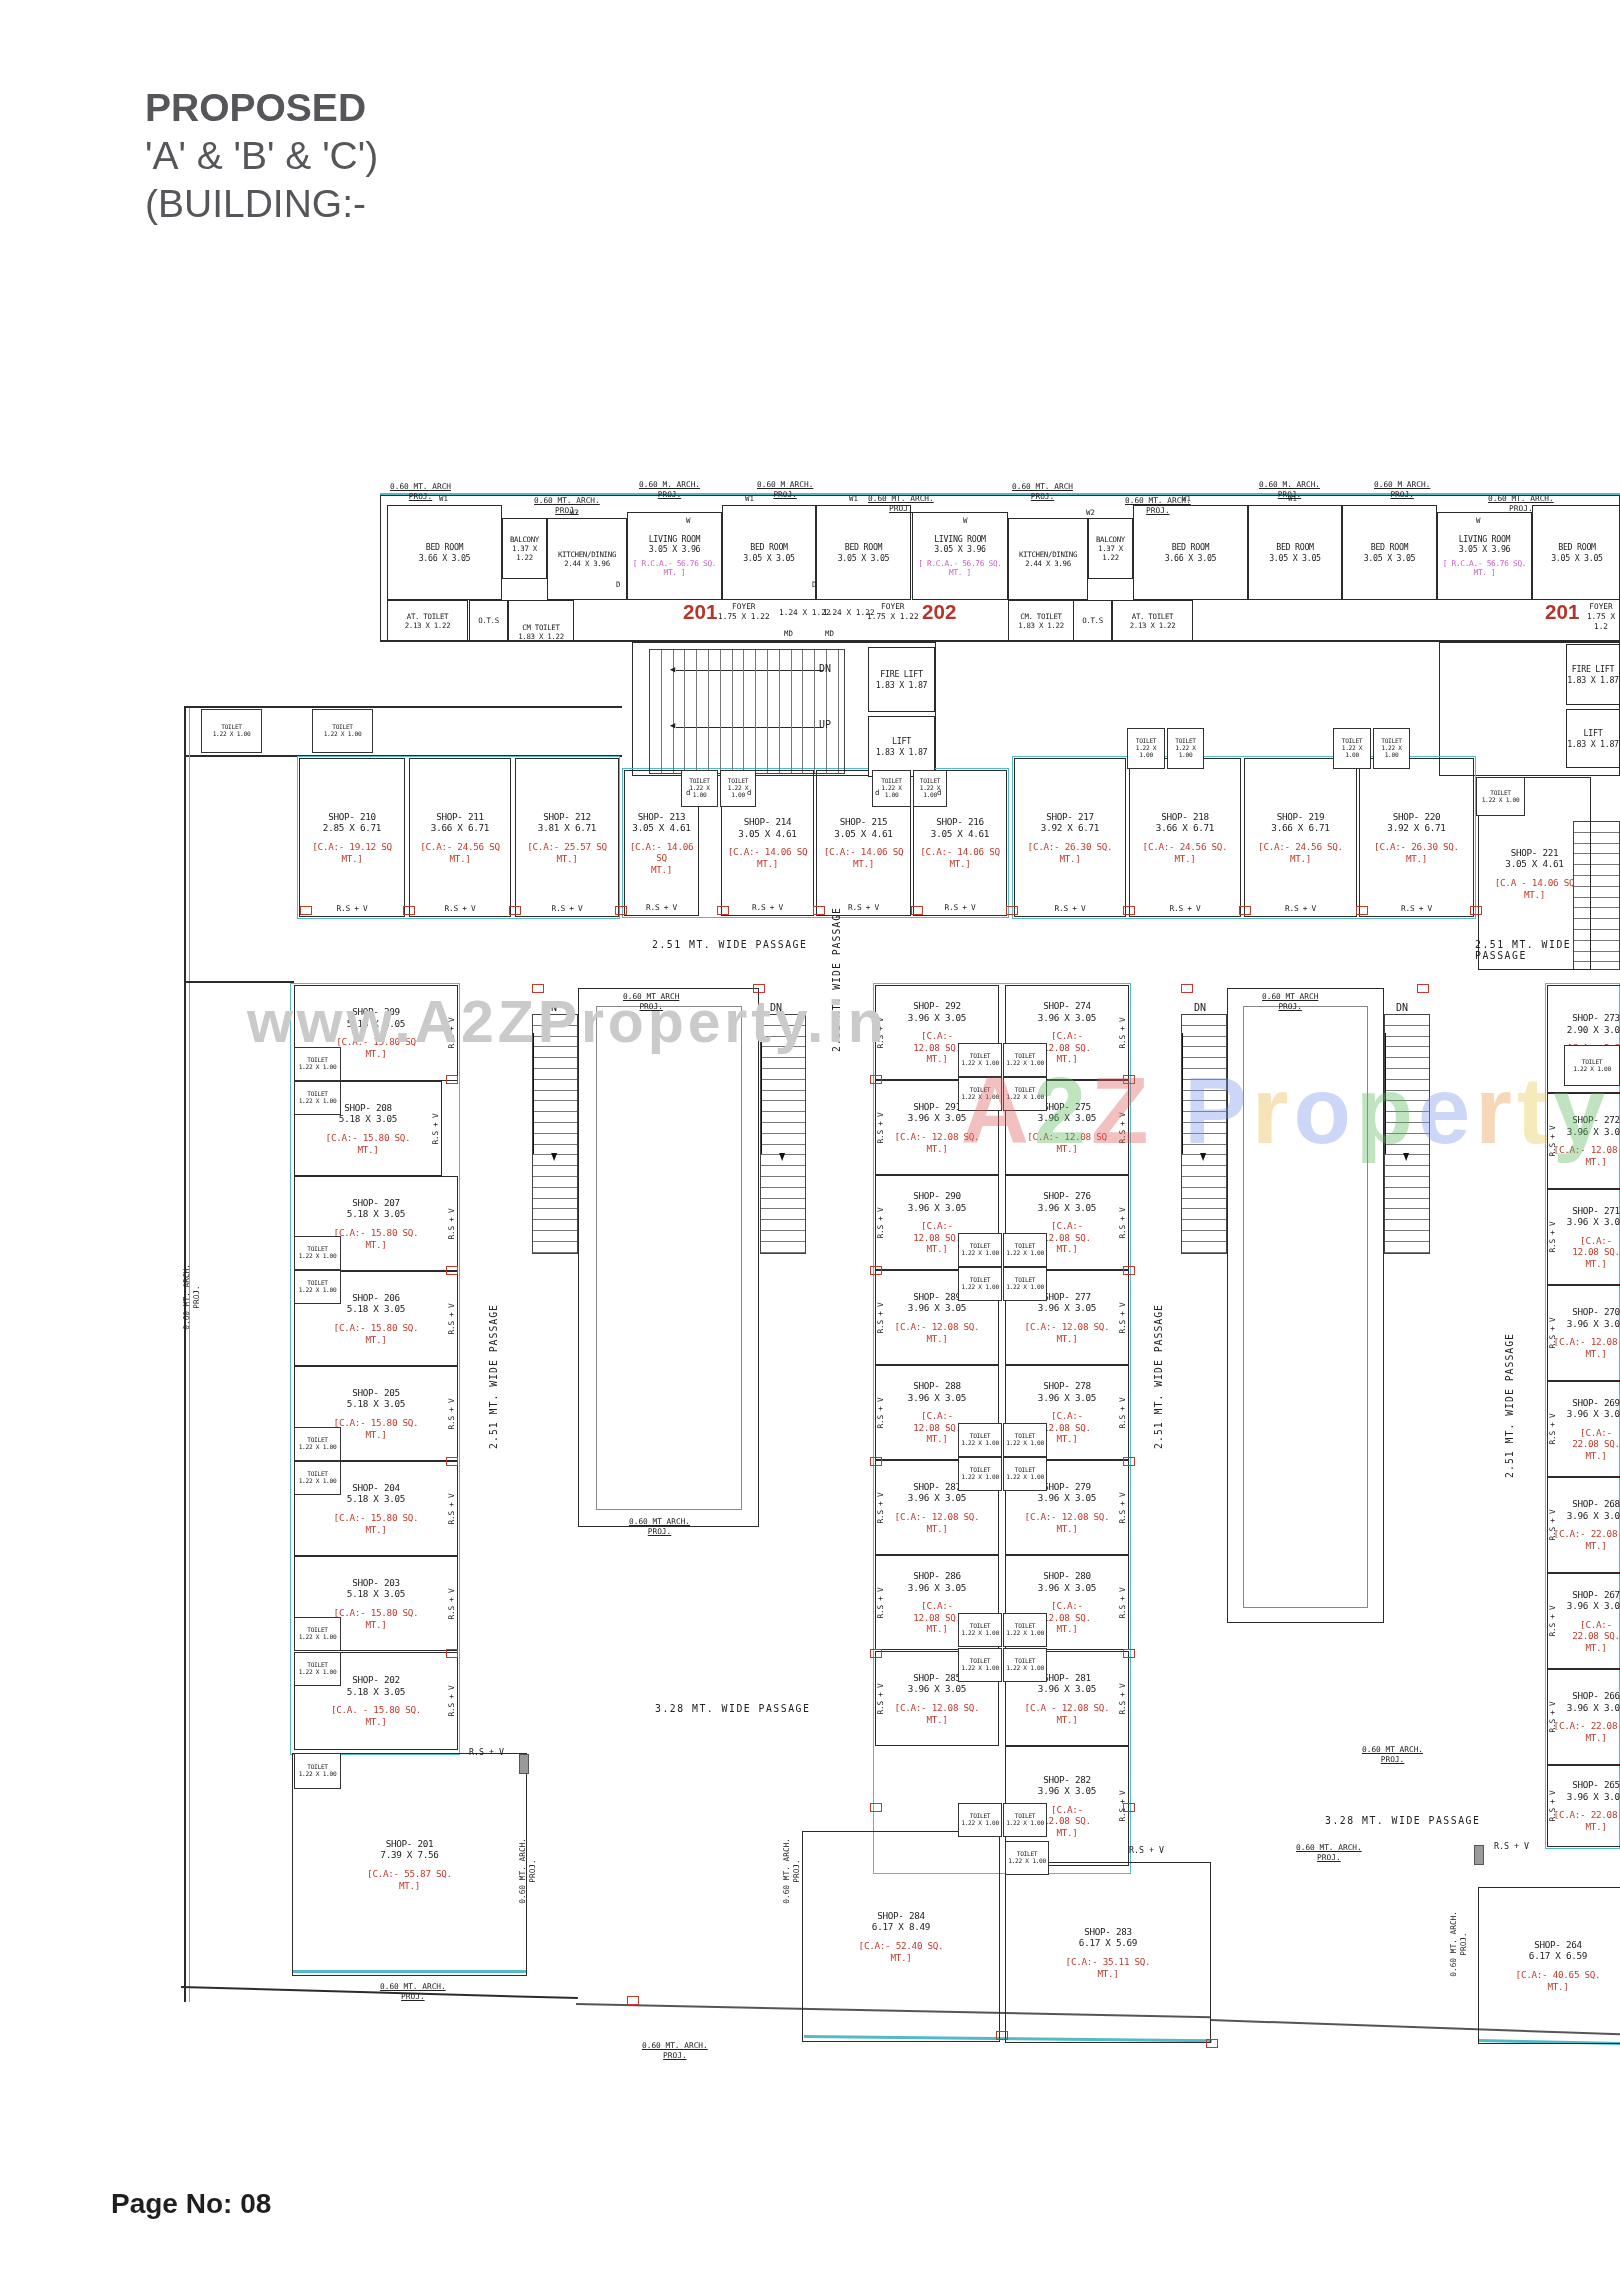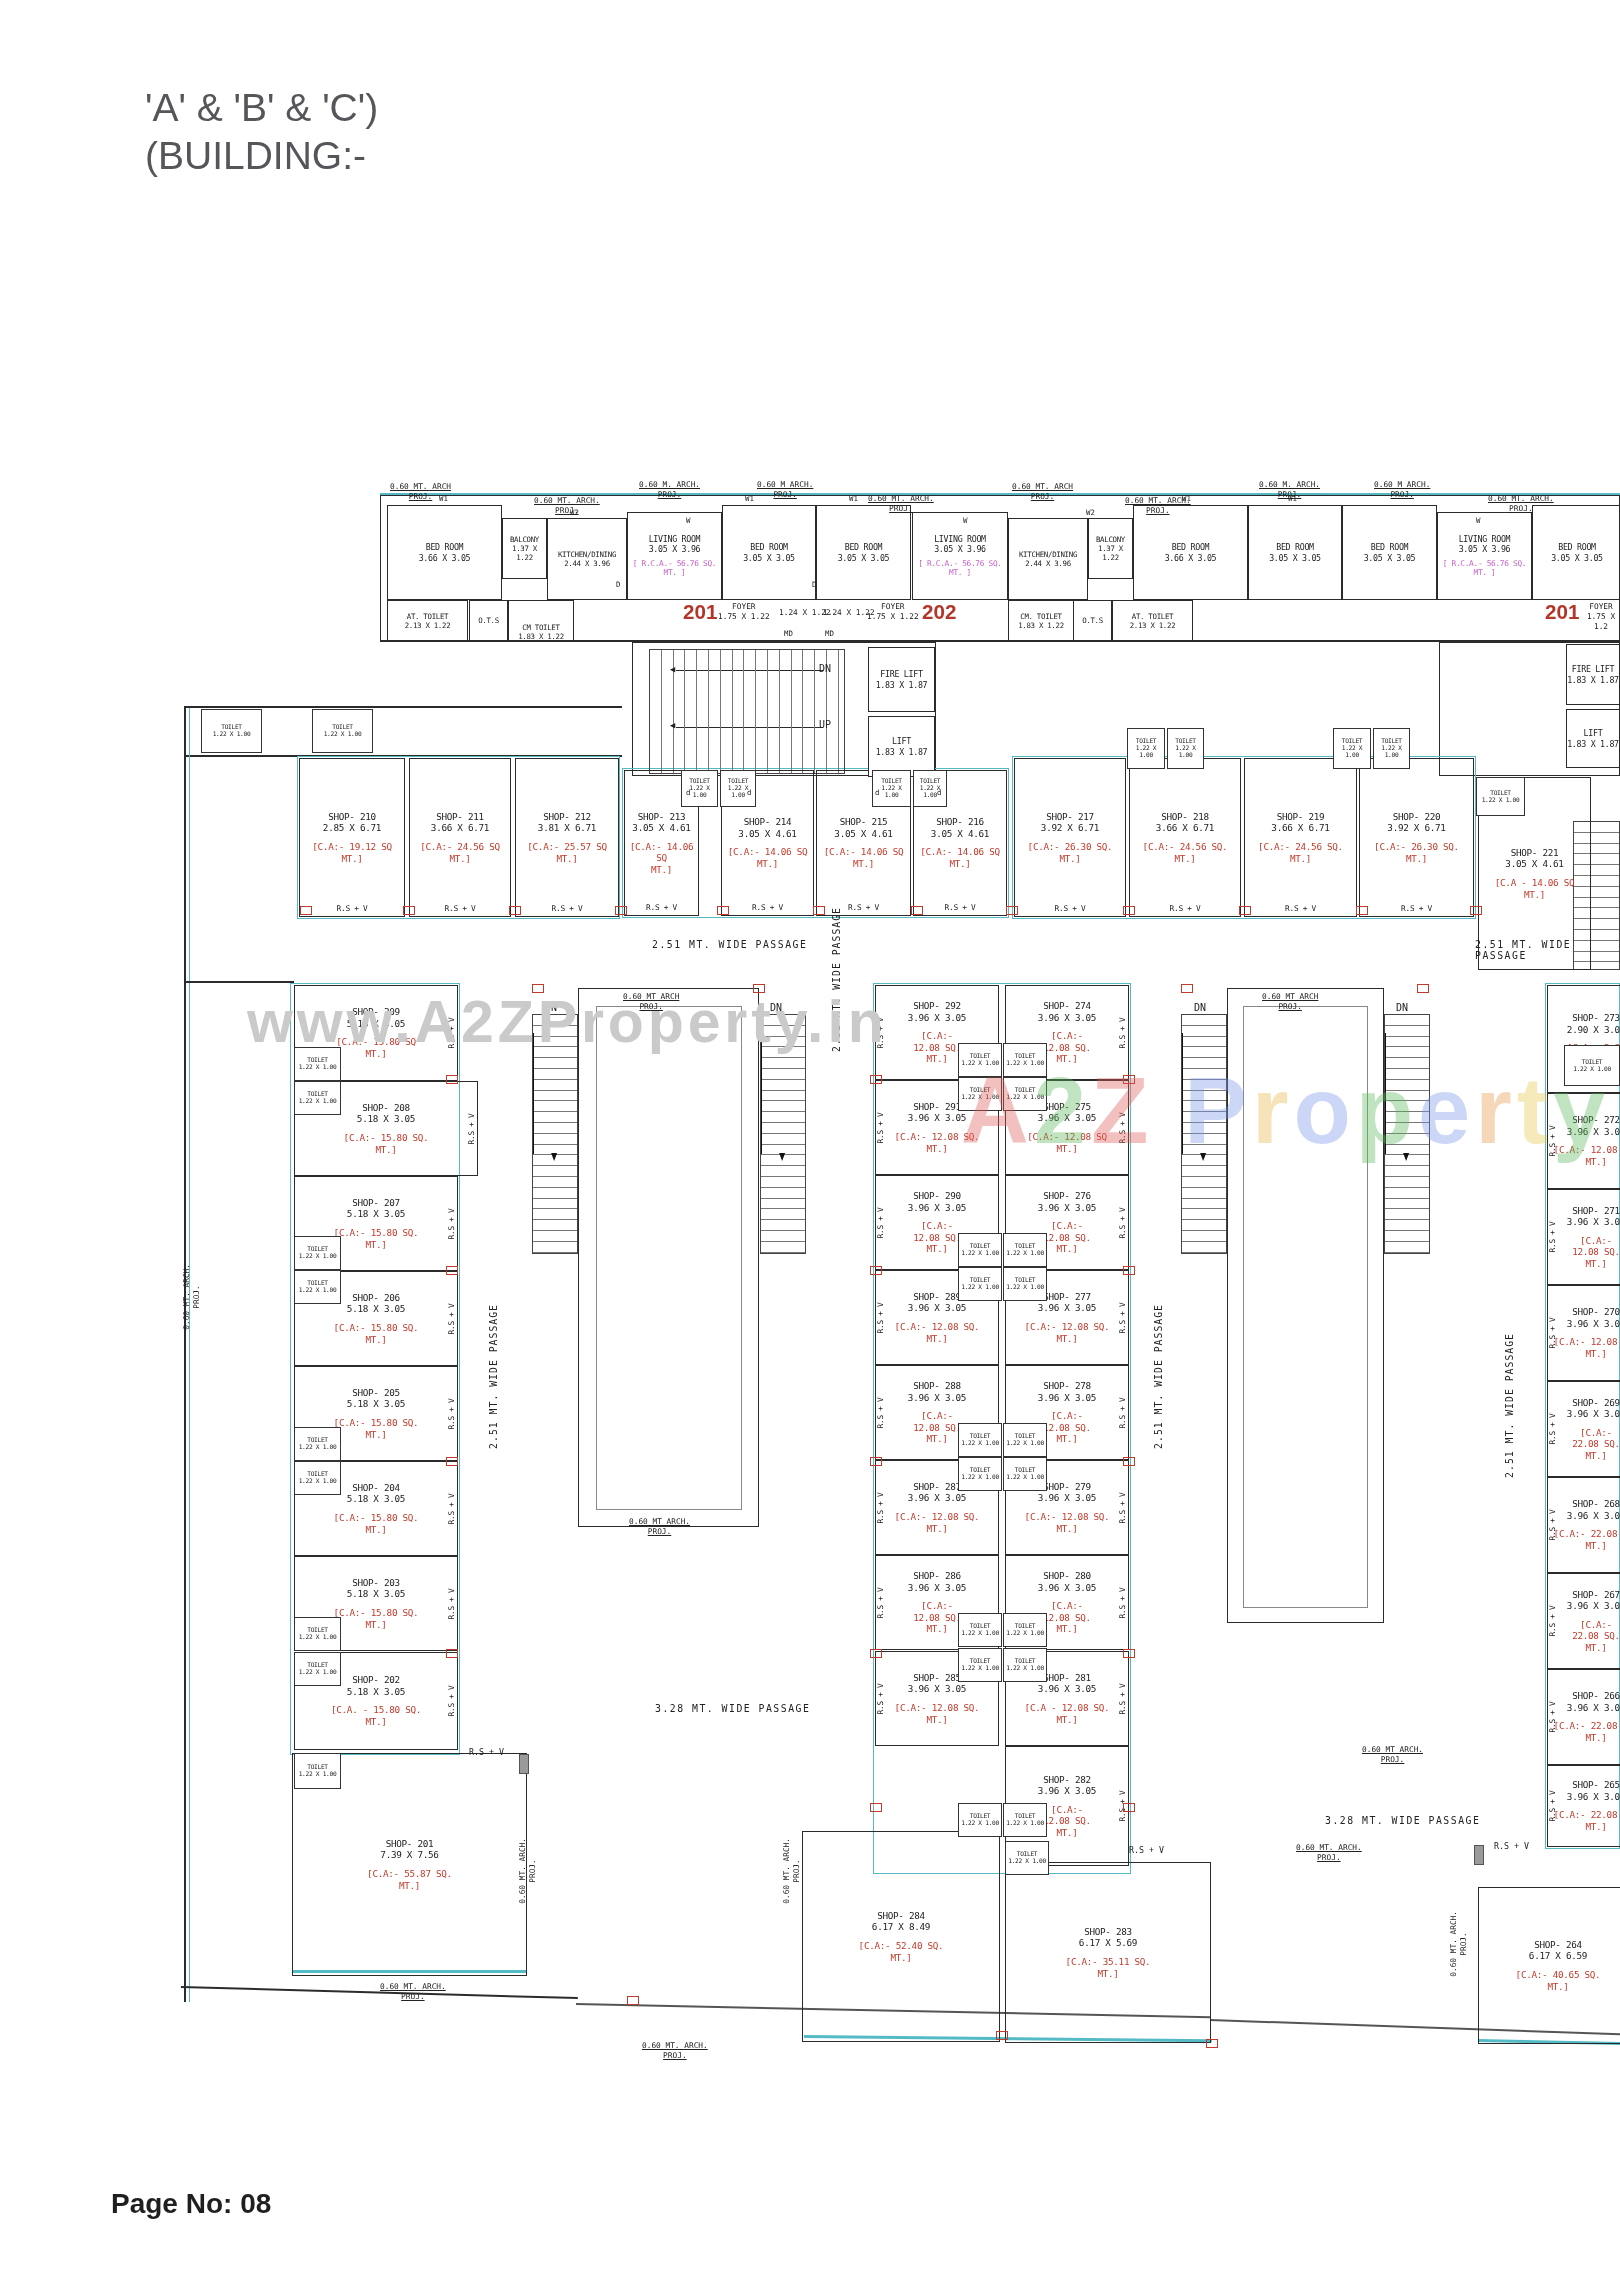--- a/index.html
+++ b/index.html
@@ -51,20 +51,21 @@
           pointer-events:none;}
   .wm-color{position:absolute;left:961px;top:1057px;font-family:"Liberation Sans",sans-serif;
           font-weight:bold;font-size:94px;letter-spacing:4.9px;opacity:0.38;z-index:7;
           pointer-events:none;}
 </style>
 </head>
 <body>
 
 <div class="page">
   <div class="title">
+    <div class="tb">PROPOSED</div>
     <div>'A' &amp; 'B' &amp; 'C')</div>
     <div>(BUILDING:-</div>
   </div>
 
   <div class="plan" id="plan">
       <div class="wall" style="left: 380px; top: 493px; width: 1240px; height: 2px; background: rgb(84, 186, 198);"></div>
       <div class="wall" style="left: 380px; top: 495px; width: 1240px; height: 147px; border: 1.6px solid rgb(43, 43, 43);"></div>
       <div class="wall" style="left: 380px; top: 640px; width: 1240px; height: 2px; background: rgb(43, 43, 43);"></div>
       <div class="wall" style="left: 632px; top: 642px; width: 304px; height: 134px; border: 1.6px solid rgb(43, 43, 43);"></div>
       <div class="wall" style="left: 1439px; top: 642px; width: 181px; height: 134px; border: 1.6px solid rgb(43, 43, 43);"></div>
@@ -292,21 +293,21 @@
         <span class="t-area">[C.A - 14.06 SQ
 MT.]</span>
       </div>
       <div class="room shop" style="left: 294px; top: 985px; width: 164px; height: 96px;">
         <span class="t-name">SHOP- 209</span>
         <span class="t-dim">5.18 X 3.05</span>
         <span class="t-area">[C.A:- 15.80 SQ
 MT.]</span>
         <span class="rsv-v rr">R.S + V</span>
       </div>
-      <div class="room shop" style="left: 294px; top: 1081px; width: 184px; height: 95px;">
+      <div class="room shop" style="left: 294px; top: 1081px; width: 148px; height: 95px;">
         <span class="t-name">SHOP- 208</span>
         <span class="t-dim">5.18 X 3.05</span>
         <span class="t-area">[C.A:- 15.80 SQ.
 MT.]</span>
         <span class="rsv-v rr">R.S + V</span>
       </div>
       <div class="room shop" style="left: 294px; top: 1176px; width: 164px; height: 95px;">
         <span class="t-name">SHOP- 207</span>
         <span class="t-dim">5.18 X 3.05</span>
         <span class="t-area">[C.A:- 15.80 SQ.

